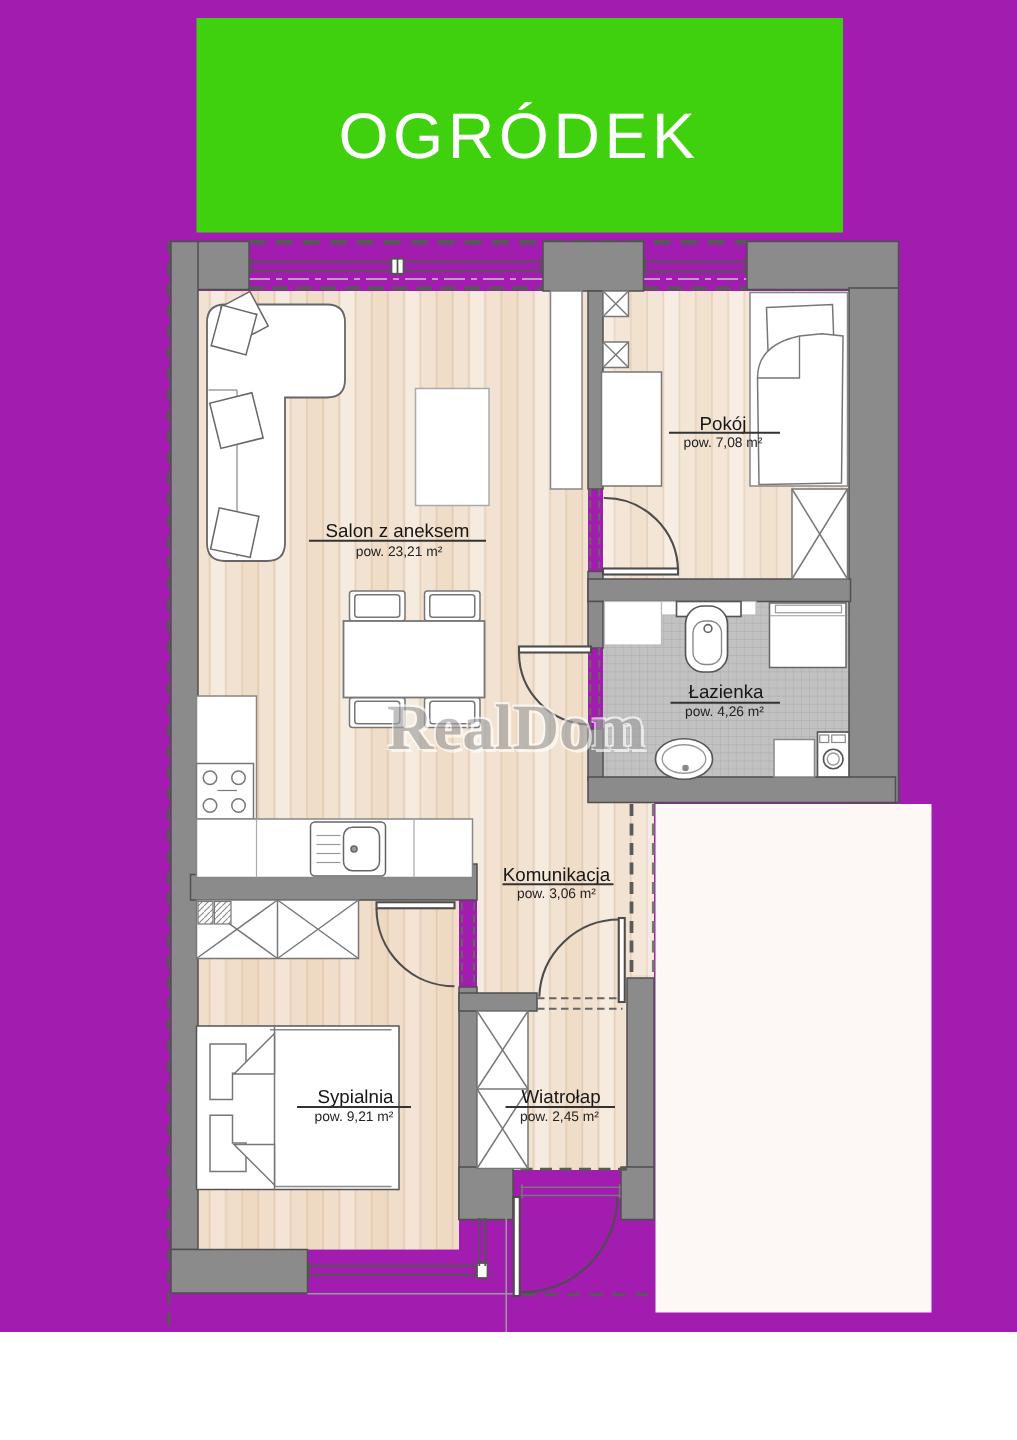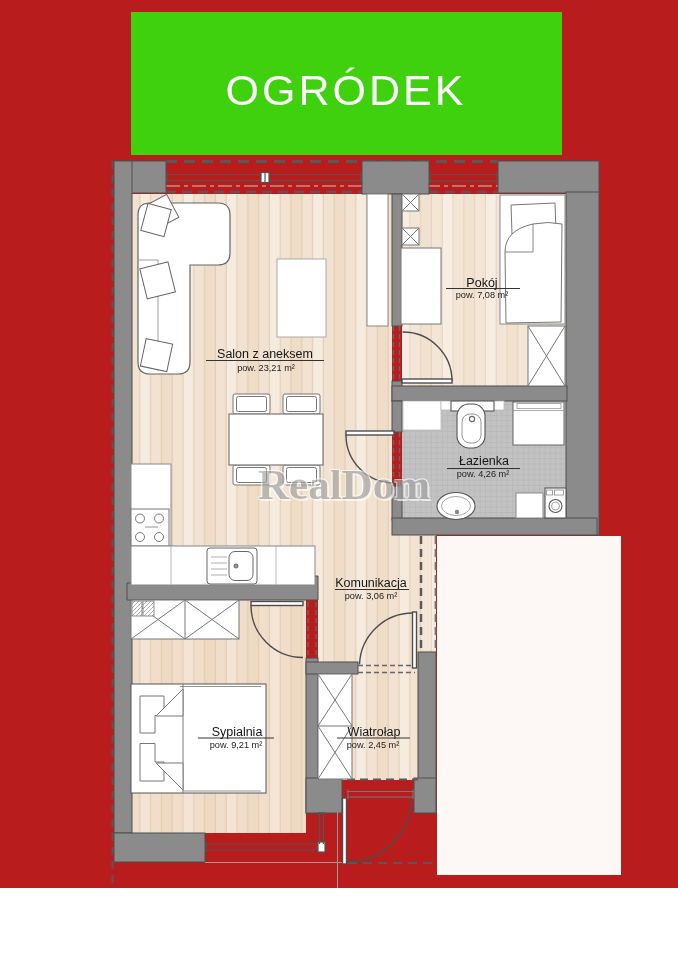--- a/index.html
+++ b/index.html
@@ -1,16 +1,16 @@
 <!DOCTYPE html>
 <html><head>
 <meta charset="utf-8">
 <style>
 html,body{margin:0;padding:0;background:#fff;}
-#wrap{position:relative;width:678px;height:888px;background:#b91c1c;overflow:hidden;
+#wrap{position:relative;width:678px;height:888px;background:#a21caf;overflow:hidden;
 font-family:"Liberation Sans", sans-serif;}
 svg{position:absolute;left:0;top:0;}
 .rn{font-family:"Liberation Sans",sans-serif;font-size:12.5px;fill:#161616;text-anchor:middle;}
 .pw{font-family:"Liberation Sans",sans-serif;font-size:9.2px;fill:#222;text-anchor:middle;}
 </style>
 </head>
 <body>
 <div id="wrap">
 <svg width="678" height="960" viewBox="0 0 678 960">
 <defs>

